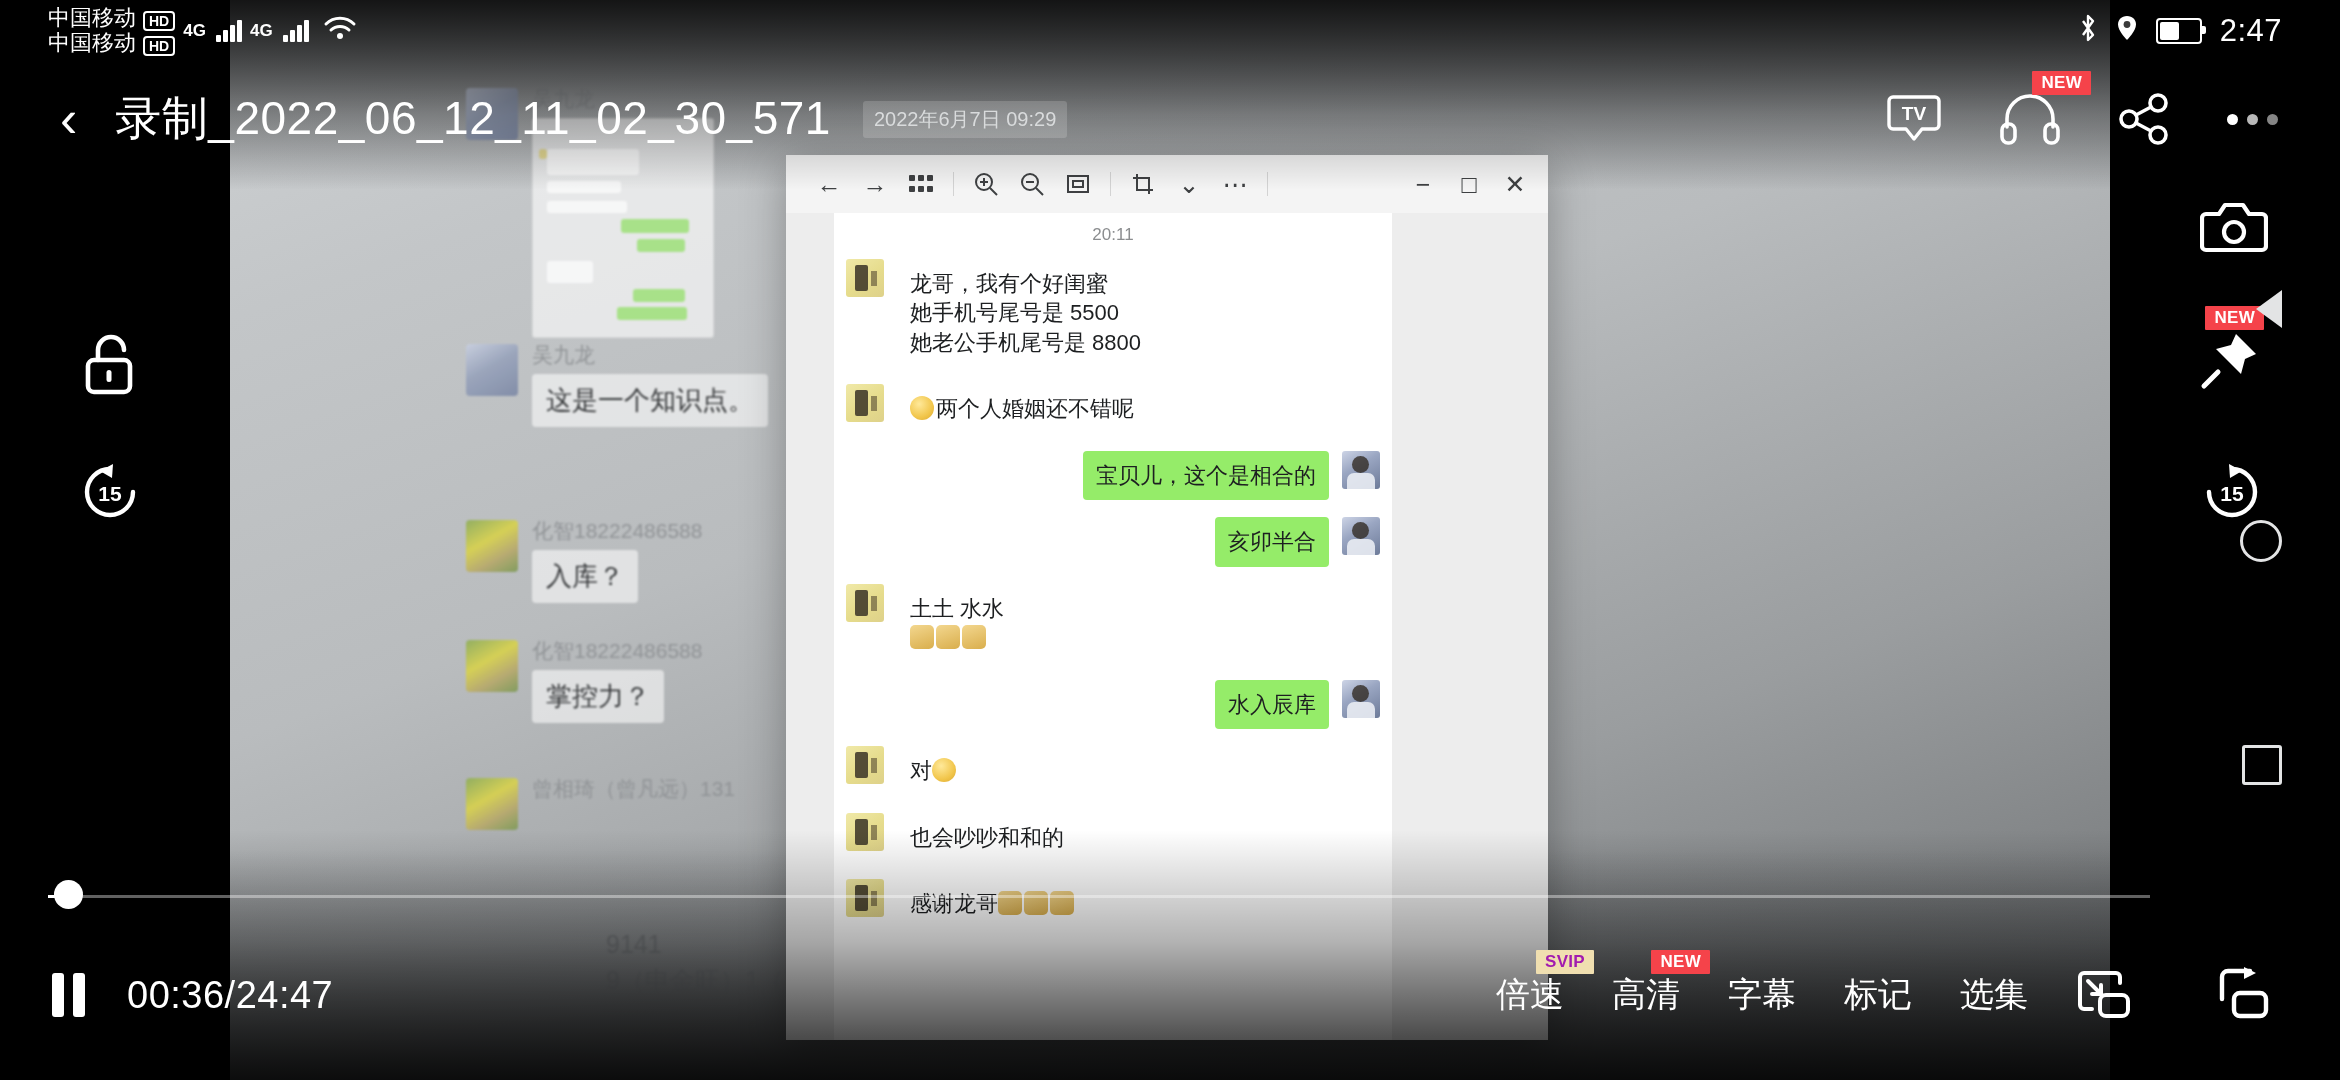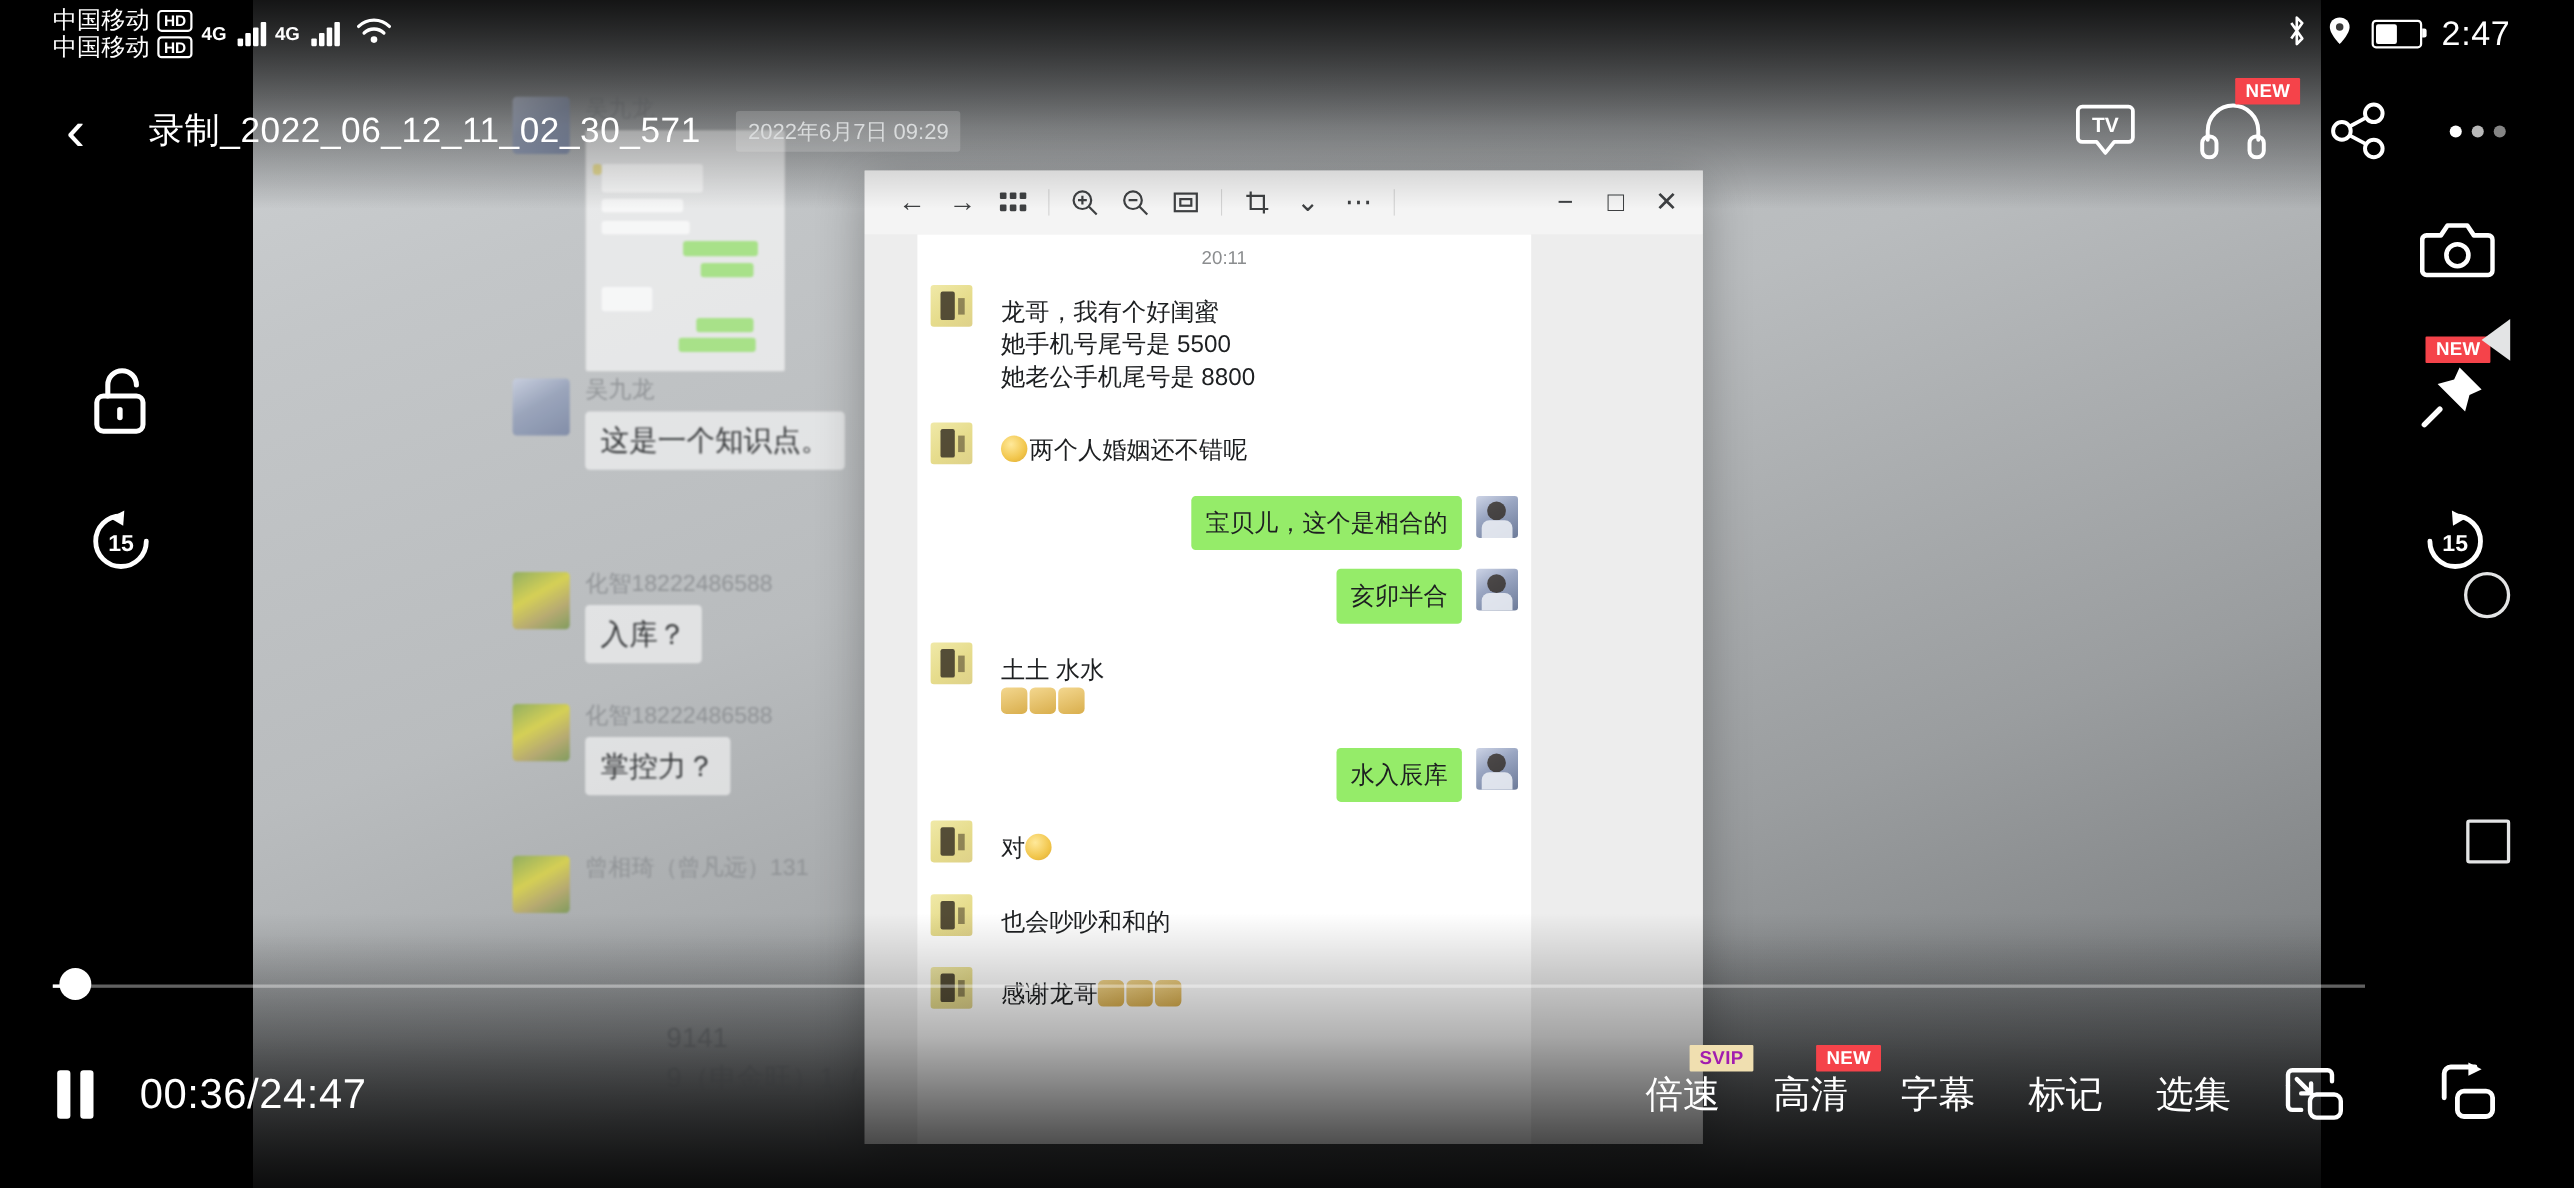--- a/index.html
+++ b/index.html
@@ -64,37 +64,37 @@
   .bar-bot{position:absolute;left:0;bottom:0;right:0;height:250px;
     background:linear-gradient(to top,rgba(0,0,0,.85) 0,rgba(0,0,0,.30) 55%,rgba(0,0,0,0) 100%);}
   .side-l,.side-r{position:absolute;top:0;bottom:0;background:#000;}
   .side-l{left:0;width:230px;}
   .side-r{right:0;width:230px;}
 
   
   .status{position:absolute;left:0;top:0;right:0;height:62px;display:flex;align-items:center;
     color:#fff;font-size:23px;z-index:40;}
   .carriers{display:flex;flex-direction:column;justify-content:center;margin-left:48px;line-height:1.12;}
-  .carrier{display:flex;align-items:center;gap:7px;font-size:22px;white-space:nowrap;}
+  .carrier{display:flex;align-items:flex-end;gap:7px;font-size:22px;white-space:nowrap;}
   .hd{border:2px solid #fff;border-radius:4px;font-size:14px;padding:0 4px;font-weight:bold;line-height:16px;}
   .sig{display:flex;align-items:flex-end;gap:2px;margin-left:10px;}
   .sig i{display:block;width:5px;background:#fff;border-radius:1px;}
   .sig i:nth-child(1){height:7px;}.sig i:nth-child(2){height:12px;}
   .sig i:nth-child(3){height:17px;}.sig i:nth-child(4){height:22px;}
   .g4{font-size:17px;font-weight:bold;margin-left:8px;}
   .st-right{margin-left:auto;display:flex;align-items:center;gap:18px;margin-right:58px;}
   .batt{width:42px;height:22px;border:2px solid #fff;border-radius:4px;position:relative;}
   .batt:after{content:"";position:absolute;right:-6px;top:6px;width:4px;height:8px;background:#fff;border-radius:0 2px 2px 0;}
   .batt i{position:absolute;left:2px;top:2px;bottom:2px;width:19px;background:#fff;border-radius:2px;}
   .clock{font-size:31px;letter-spacing:.5px;}
 
   
   .title-row{position:absolute;left:0;top:76px;right:0;height:86px;display:flex;align-items:center;z-index:40;color:#fff;}
   .back{margin-left:60px;font-size:52px;line-height:1;font-weight:300;}
-  .vtitle{margin-left:58px;font-size:32px;white-space:nowrap;letter-spacing:.5px;}
+  .vtitle{margin-left:38px;font-size:46px;white-space:nowrap;letter-spacing:.5px;}
   .datechip{margin-left:32px;background:rgba(255,255,255,.17);color:#d9dbdc;font-size:20px;
     padding:5px 11px;border-radius:3px;white-space:nowrap;}
   .tr-right{margin-left:auto;display:flex;align-items:center;gap:56px;margin-right:62px;}
   .ic{position:relative;color:#fff;display:flex;align-items:center;justify-content:center;}
   .badge{position:absolute;top:-22px;right:-30px;background:#f5434a;color:#fff;font-size:17px;
     padding:2px 9px;border-radius:1px;font-weight:bold;letter-spacing:.3px;}
   .badge.svip{background:#f0dfb0;color:#a21caf;}
   .dots{display:flex;gap:9px;}
   .dots i{width:11px;height:11px;border-radius:50%;background:#fff;display:block;}
   .dots i:nth-child(2){opacity:.72;}.dots i:nth-child(3){opacity:.52;}

